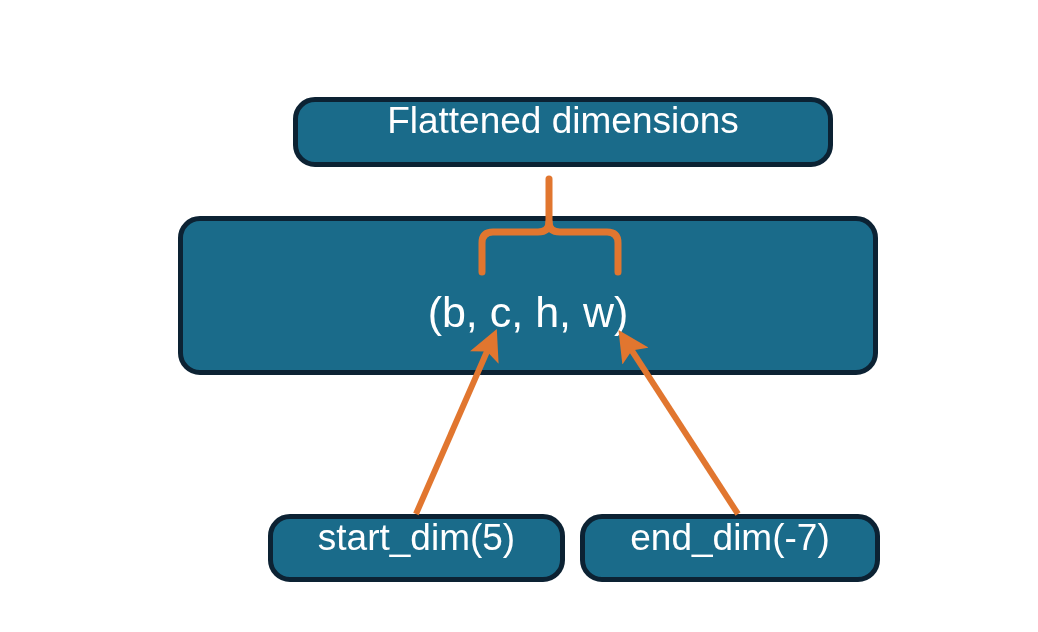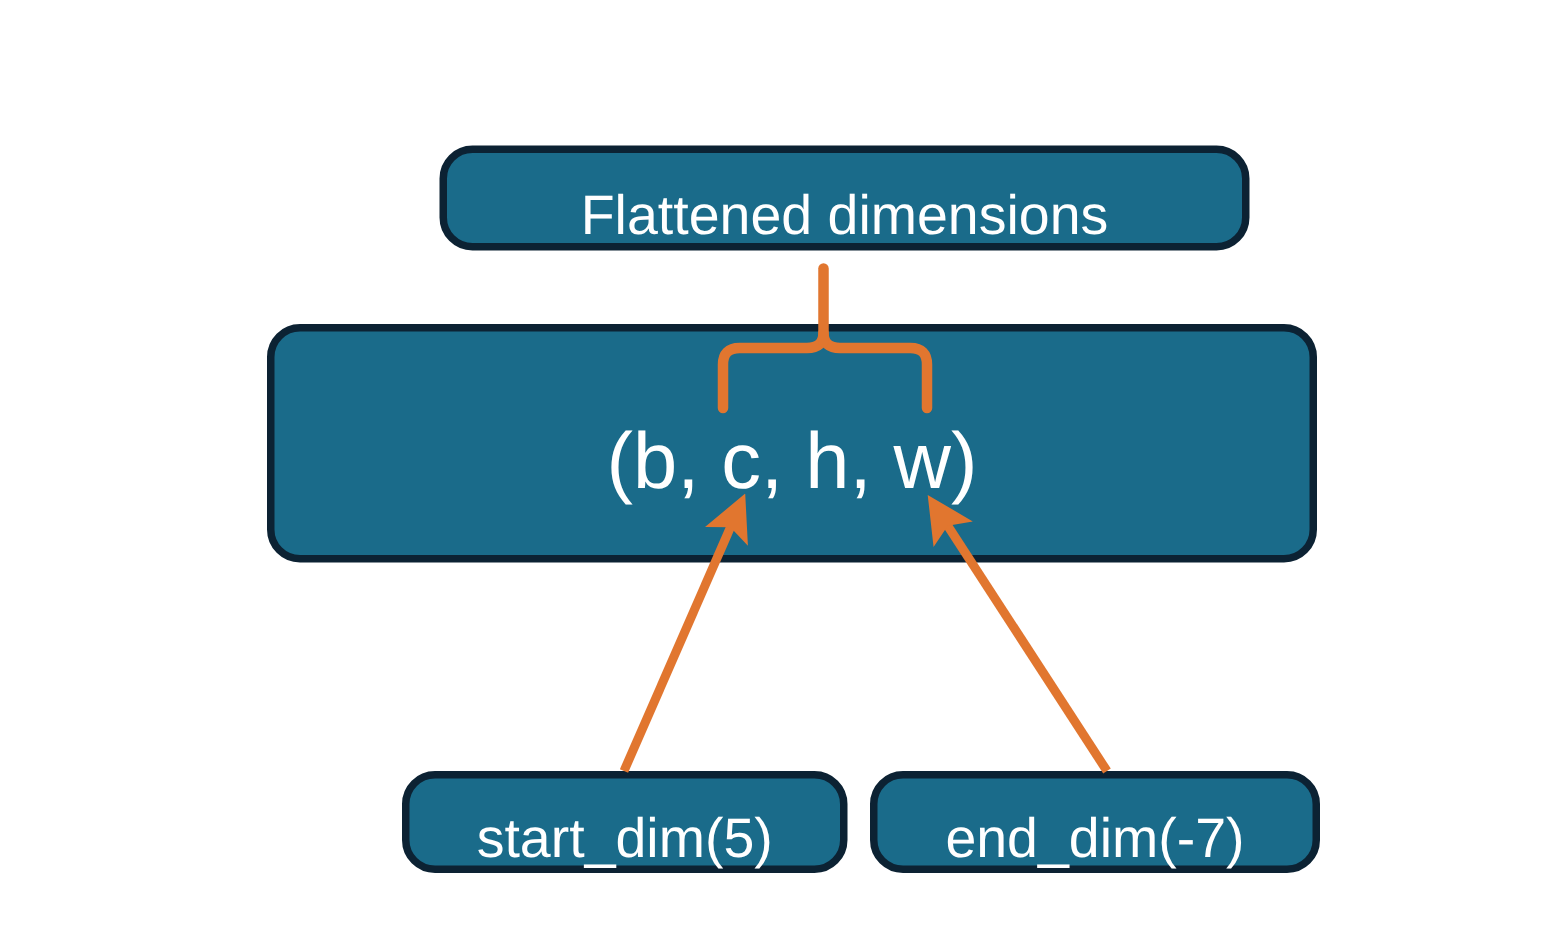--- a/index.html
+++ b/index.html
@@ -20,41 +20,41 @@
     width: 1038px;
     height: 632px;
   }
   .node {
     position: absolute;
     box-sizing: border-box;
     background: #1a6b8a;
     border: 5px solid #0c2233;
     border-radius: 22px;
     display: flex;
-    align-items: flex-end;
+    align-items: flex-start;
     justify-content: center;
     color: #ffffff;
     font-family: "Liberation Sans", sans-serif;
     font-weight: 400;
     line-height: 1;
     z-index: 3;
   }
   #node-flattened {
     left: 293px;
     top: 97px;
     width: 540px;
     height: 70px;
     font-size: 37px;
   }
   #node-shape {
     left: 178px;
     top: 216px;
     width: 700px;
     height: 159px;
-    font-size: 53px;
+    font-size: 43px;
     align-items: flex-end;
     padding-bottom: 22px;
   }
   #node-shape .label-inner {
     transform: translateY(-14px);
   }
   #node-start-dim {
     left: 268px;
     top: 514px;
     width: 297px;

